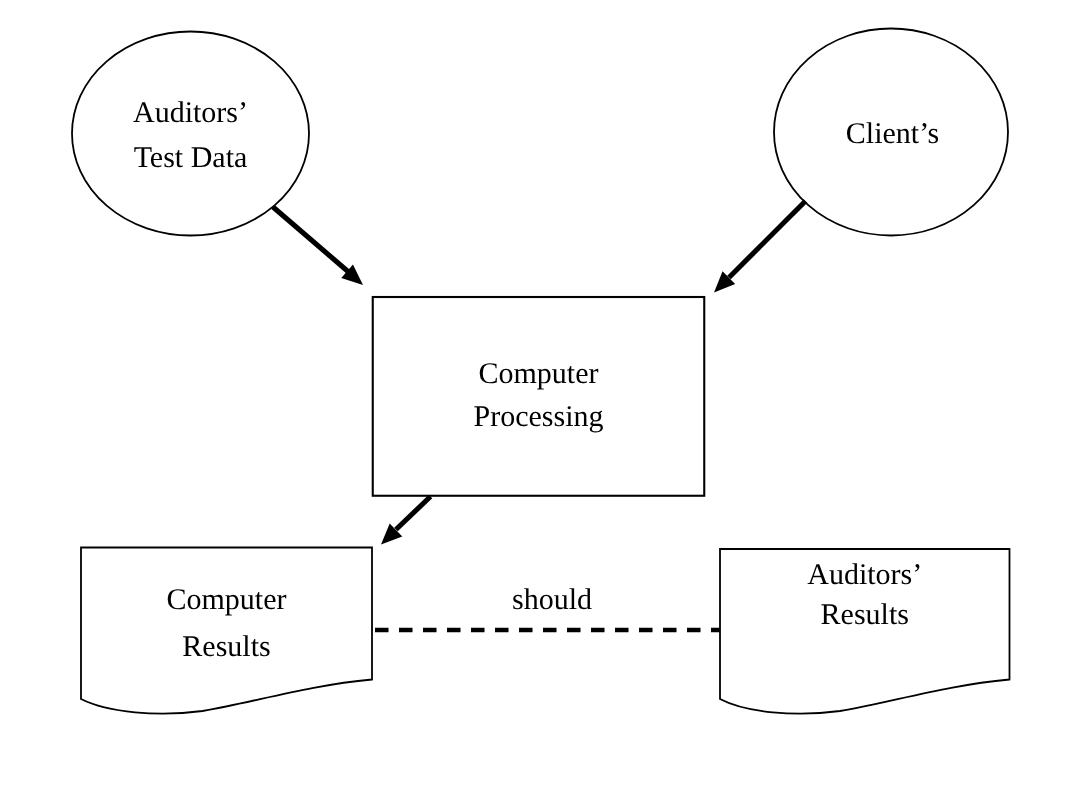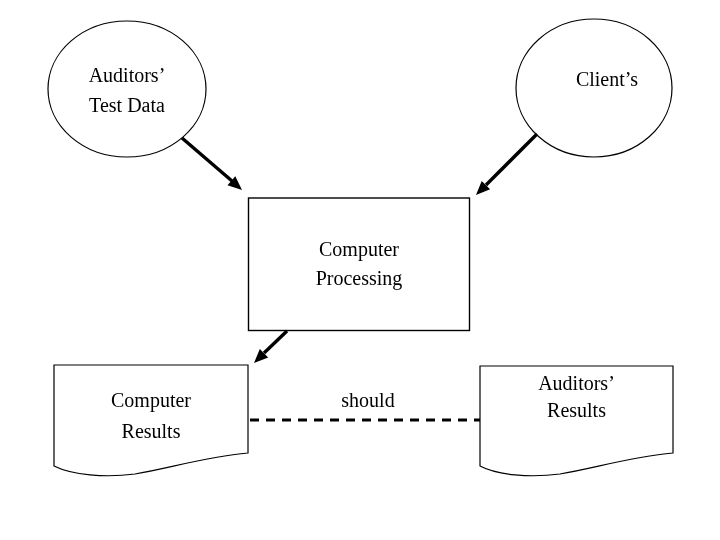--- a/index.html
+++ b/index.html
@@ -18,21 +18,21 @@
     width: 720px; height: 540px;
   }
   .label {
     position: absolute;
     text-align: center;
     font-size: 20px;
     color: #000000;
   }
   .label span { display: block; }
   .lbl-auditors-test-data { left: 47px;  top: 60px;  width: 160px; line-height: 30px; }
-  .lbl-clients-program    { left: 517px; top: 65px;  width: 156px; line-height: 29px; padding-left: 12px; }
+  .lbl-clients-program    { left: 517px; top: 75px;  width: 156px; line-height: 29px; }
   .lbl-computer-processing{ left: 248px; top: 235px; width: 222px; line-height: 29px; }
   .lbl-computer-results   { left: 54px;  top: 385px; width: 194px; line-height: 31px; }
   .lbl-auditors-predetermined { left: 480px; top: 370px; width: 193px; line-height: 27px; }
   .lbl-should { left: 303px; top: 389px; width: 130px; line-height: 22px; }
   .lbl-match  { left: 293px; top: 424px; width: 130px; line-height: 22px; }
 </style>
 </head>
 <body>
 
 <div class="slide">

